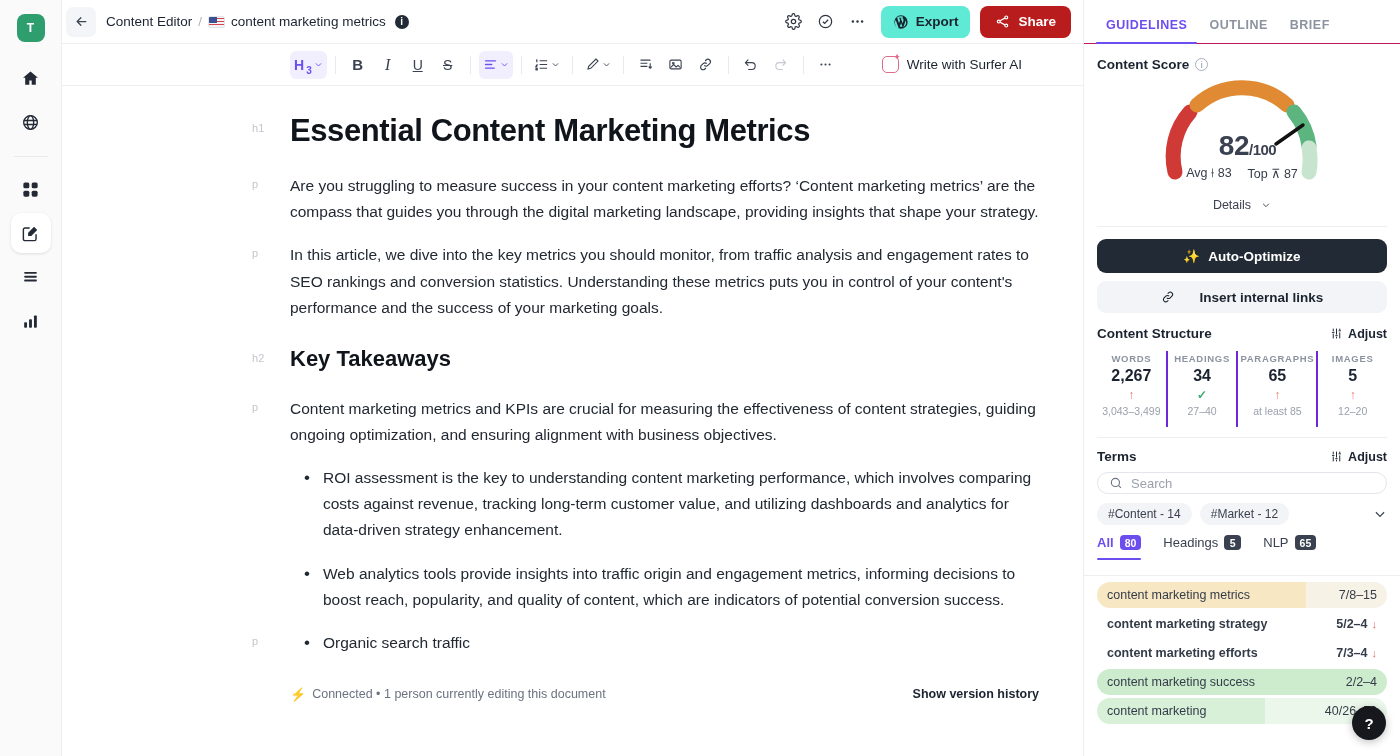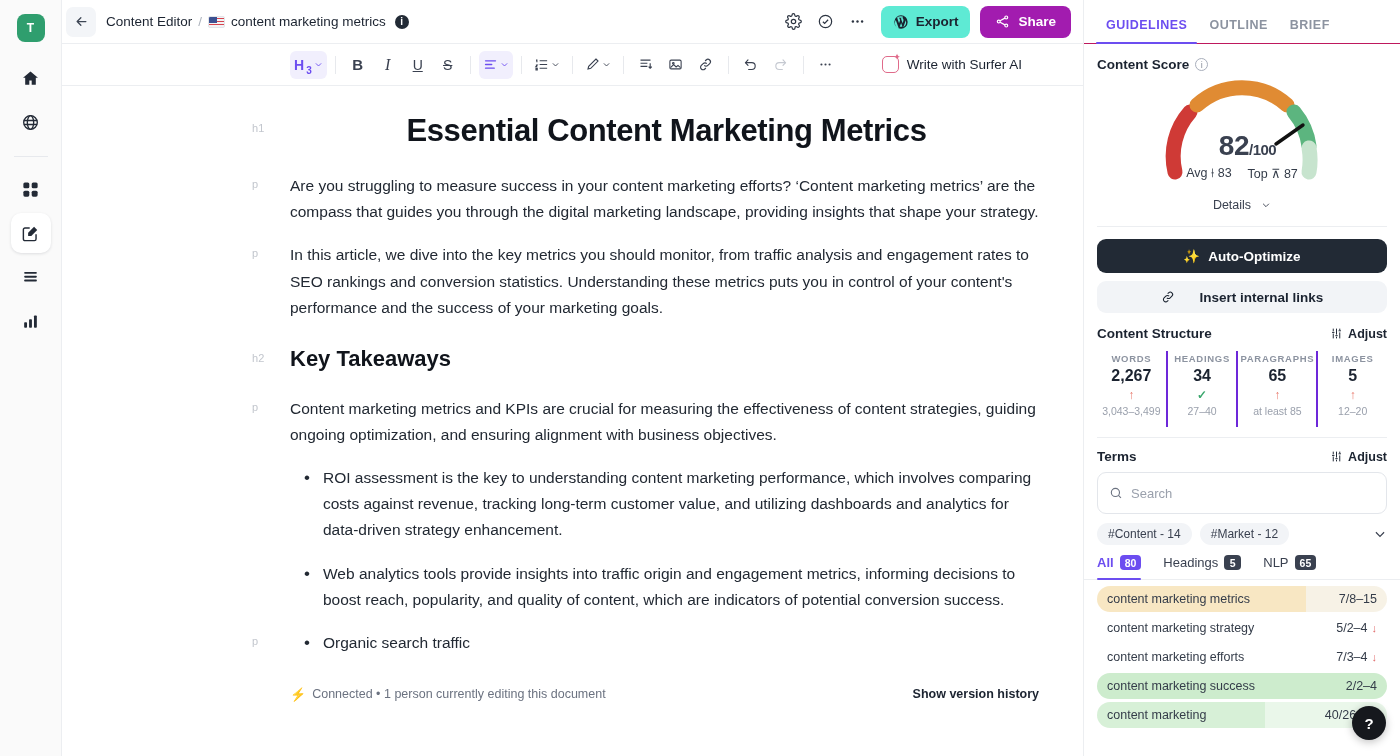--- a/index.html
+++ b/index.html
@@ -69,21 +69,21 @@
     width: 30px; height: 30px; border-radius: 7px; display:flex;
     align-items:center; justify-content:center; color:#2c3441; cursor:pointer;
   }
   .export-btn {
     display:flex; align-items:center; gap:7px; height:32px; padding:0 12px;
     border-radius: 8px; background:#5eead4; font-size:13.5px; font-weight:700;
     color:#1b2330; cursor:pointer; margin-left:6px;
   }
   .share-btn {
     display:flex; align-items:center; gap:8px; height:32px; padding:0 15px;
-    border-radius: 8px; background:#a21caf; color:#fff; font-size:13.5px;
+    border-radius: 8px; background:#b91c1c; color:#fff; font-size:13.5px;
     font-weight:600; cursor:pointer; margin-left:8px;
   }
 
   
   .toolbar {
     height: 42px; display:flex; align-items:center; gap:2px;
     padding: 0 14px 0 228px; border-bottom: 1px solid #eceef1; background:#fff;
     flex: 0 0 42px;
   }
   .tb {
@@ -106,21 +106,21 @@
   .ai-sq::after{content:"✦";position:absolute;right:-3px;top:-5px;font-size:9px;color:#e06a8a;}
 
   
   .doc-wrap { flex:1 1 auto; overflow:hidden; position:relative; background:#fff; }
   .doc { padding: 26px 40px 0 228px; }
   .blk { position: relative; margin-bottom: 17px; }
   .tag {
     position:absolute; left:-38px; top:5px; font-size:11px; color:#c2c6cd;
     user-select:none; letter-spacing:.2px;
   }
-  h1.doc-h1 { font-size: 31px; line-height:1.25; font-weight:700; letter-spacing:-.4px; color:#10141b;text-align:center; }
+  h1.doc-h1 { font-size: 31px; line-height:1.25; font-weight:700; letter-spacing:-.4px; color:#10141b; }
   h2.doc-h2 { font-size: 22px; line-height:1.3; font-weight:700; color:#10141b; }
   .para { font-size:15.5px; line-height:1.70; color:#222933; }
   .blk.h1-blk .tag { top: 10px; }
   .blk.h2-blk .tag { top: 7px; }
   ul.doc-ul { list-style:none; margin: 16px 0 0 0; padding:0; }
   ul.doc-ul li {
     position:relative; padding-left:33px; font-size:15.5px; line-height:1.70;
     color:#222933; margin-bottom:17px;
   }
   ul.doc-ul li::before {
@@ -203,35 +203,35 @@
   .stat-v {
     font-size:16px; font-weight:700; color:#1b2330; margin-top:3px;
     display:flex; align-items:center; justify-content:center; gap:3px;flex-direction:column;
   }
   .stat-v .up { color:#e8776a; font-size:12px; font-weight:700; }
   .stat-v .ok { color:#3aa76d; font-size:12px; font-weight:700; }
   .stat-r { font-size:10.5px; color:#9aa0ac; margin-top:3px; }
 
   
   .search-box {
-    margin: 8px 13px 0; height:42px; border:1px solid #e3e6eb; border-radius:9px;
+    margin: 8px 13px 0; height:22px; border:1px solid #e3e6eb; border-radius:15px;
     display:flex; align-items:center; gap:8px; padding: 0 11px;
   }
   .search-box input {
     border:none; outline:none; font-size:13px; color:#1b2330; width:100%;
     font-family:"Liberation Sans", sans-serif; background:transparent;
   }
   .search-box input::placeholder { color:#9aa0ac; }
   .chips { display:flex; align-items:center; gap:8px; padding: 9px 13px 0; }
   .chip {
     background:#f2f4f7; color:#3a4150; font-size:12px; border-radius:13px;
     padding: 4px 11px; cursor:pointer; white-space:nowrap;
   }
   .chip-caret { margin-left:auto; color:#3a4150; cursor:pointer; display:flex; }
-  .ttabs { display:flex; gap:22px; padding: 10px 13px 0; border-bottom:1px solid #eceef1; }
+  .ttabs { display:flex; gap:22px; padding: 10px 13px 16px; border-bottom:1px solid #eceef1; }
   .ttab {
     display:flex; align-items:center; gap:6px; font-size:13px; color:#3a4150;
     padding-bottom:9px; position:relative; cursor:pointer;
   }
   .ttab.active { color:#6c4df0; font-weight:600; }
   .ttab.active::after {
     content:""; position:absolute; left:0; right:0; bottom:-1px; height:2.5px;
     background:#6c4df0; border-radius:2px;
   }
   .badge {
@@ -244,21 +244,21 @@
   .term {
     display:flex; align-items:center; height:26px; margin-bottom:3px;
     border-radius:13px; padding: 0 10px; font-size:12.5px; position:relative;
   }
   .term-name { color:#343c49; white-space:nowrap; }
   .term-val { margin-left:auto; color:#343c49; display:flex; align-items:center; gap:4px; white-space:nowrap; }
   .term-val .dn { color:#e06a6a; font-size:11px; }
   .term.fill-yellow { background: linear-gradient(to right, #f8e7c3 0%, #f8e7c3 72%, #f7f2e6 72%, #f7f2e6 100%); }
   .term.fill-green-full { background:#cdeccd; }
   .term.fill-green-partial { background: linear-gradient(to right, #d7f0d7 0%, #d7f0d7 58%, #eaf7ea 58%, #eaf7ea 100%); }
-  .term.fill-none { background: transparent; }
+  .term.fill-none { background: transparent; font-weight: bold; }
 
   .help-fab {
     position:absolute; right:14px; bottom:16px; width:34px; height:34px;
     border-radius:50%; background:#16181d; color:#fff; display:flex;
     align-items:center; justify-content:center; font-size:15px; font-weight:700;
     cursor:pointer; box-shadow:0 2px 8px rgba(0,0,0,.25);
   }
 </style>
 </head>
 <body>

